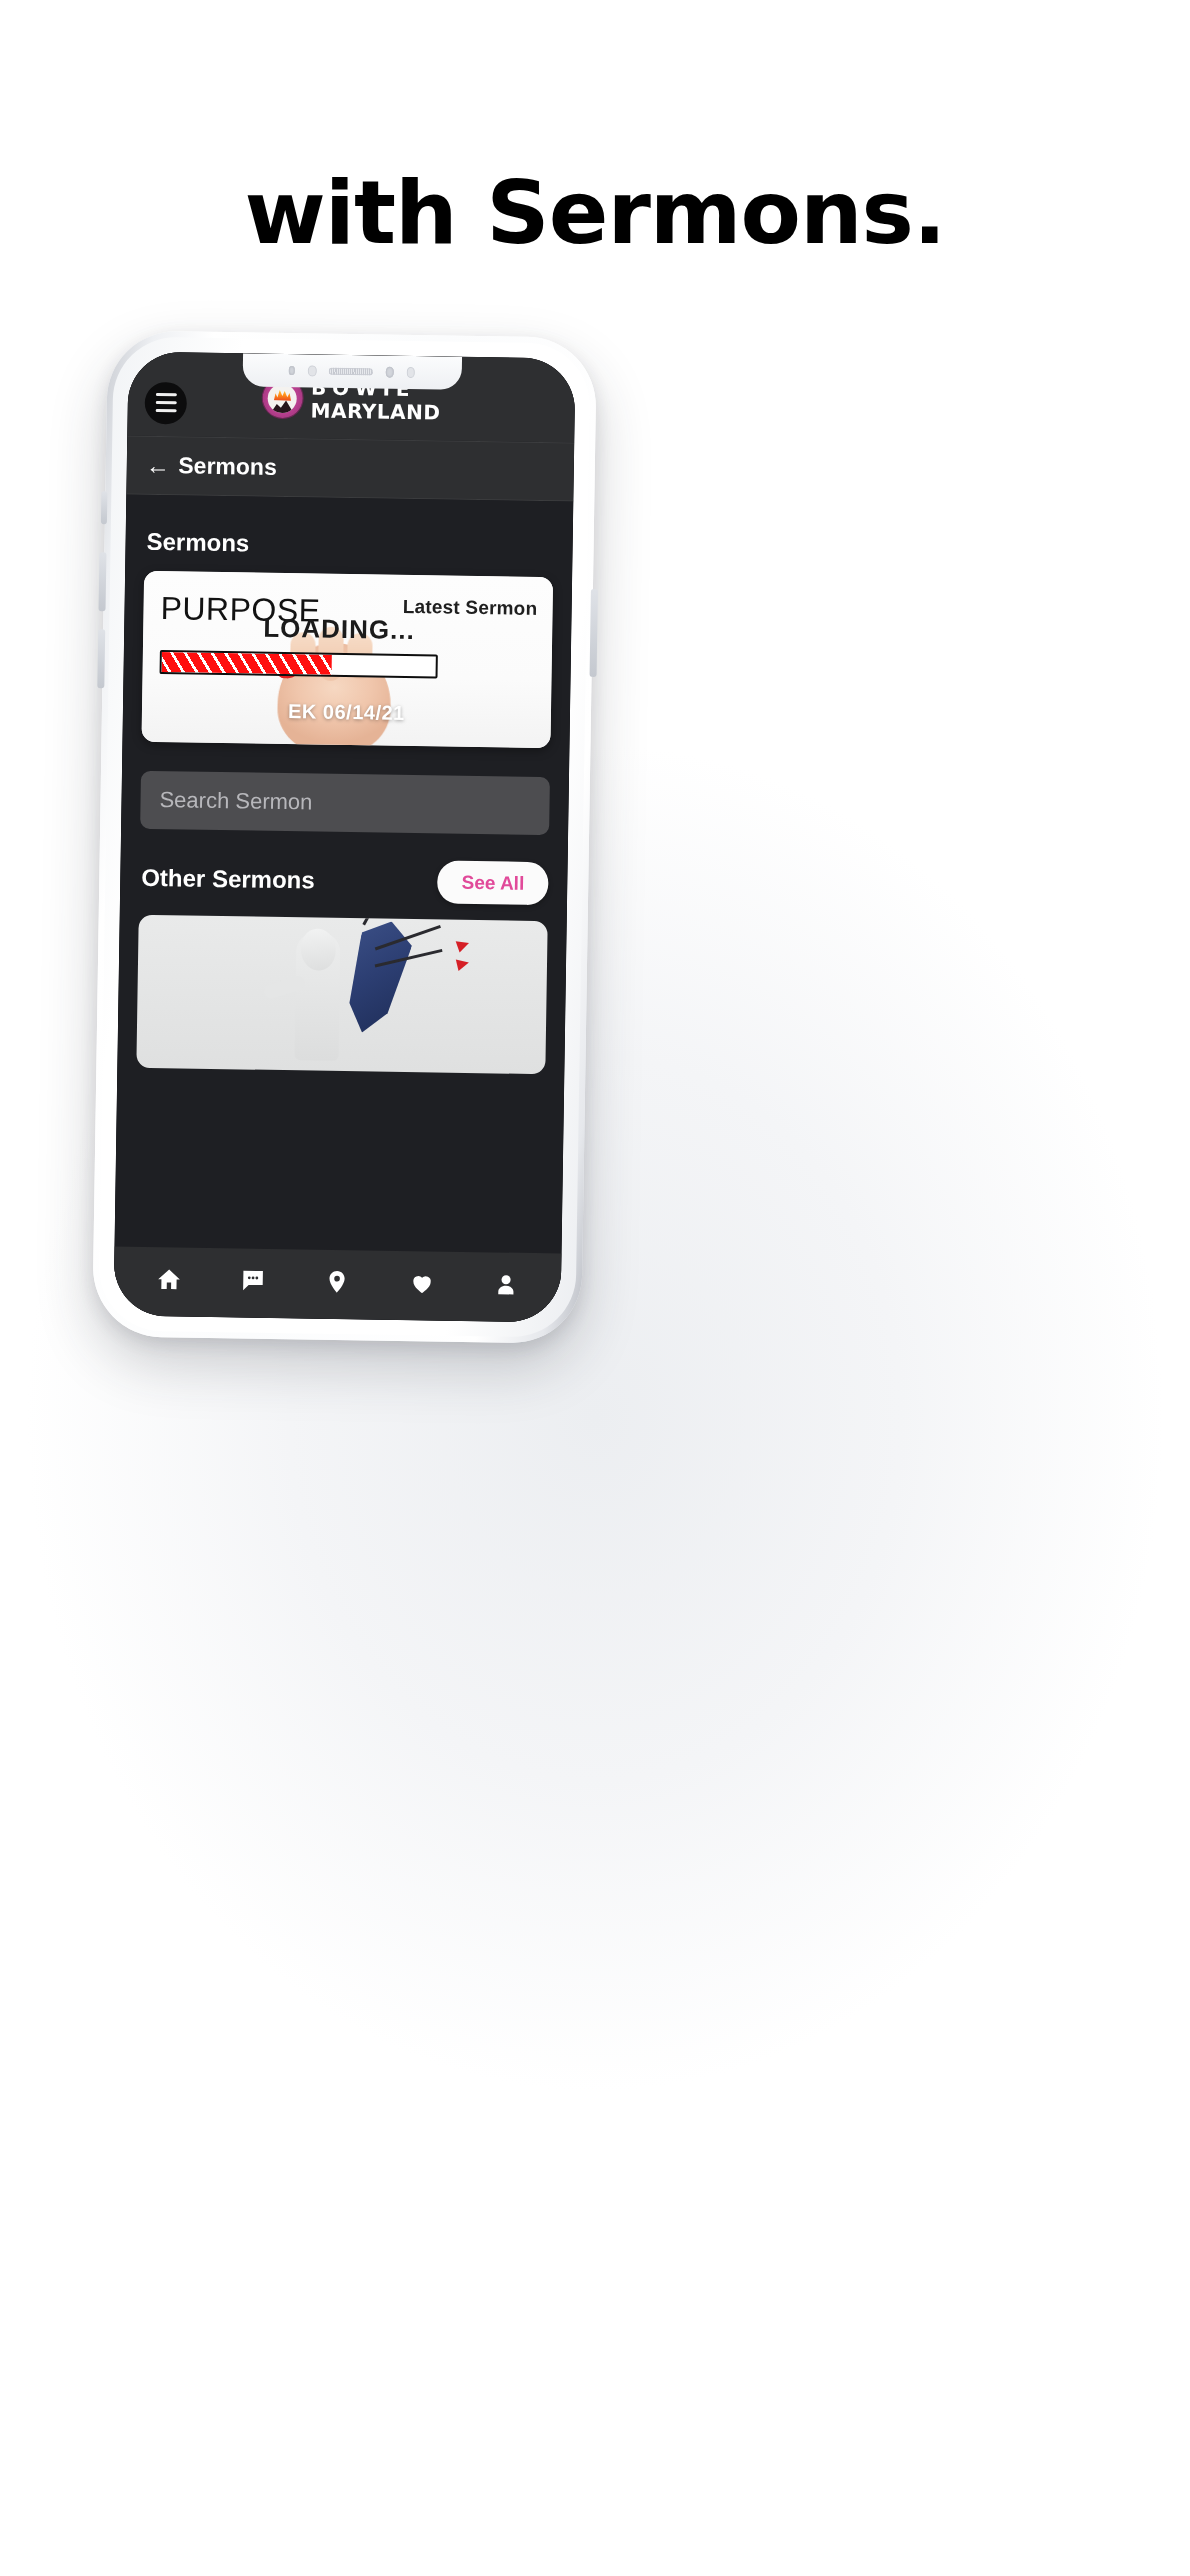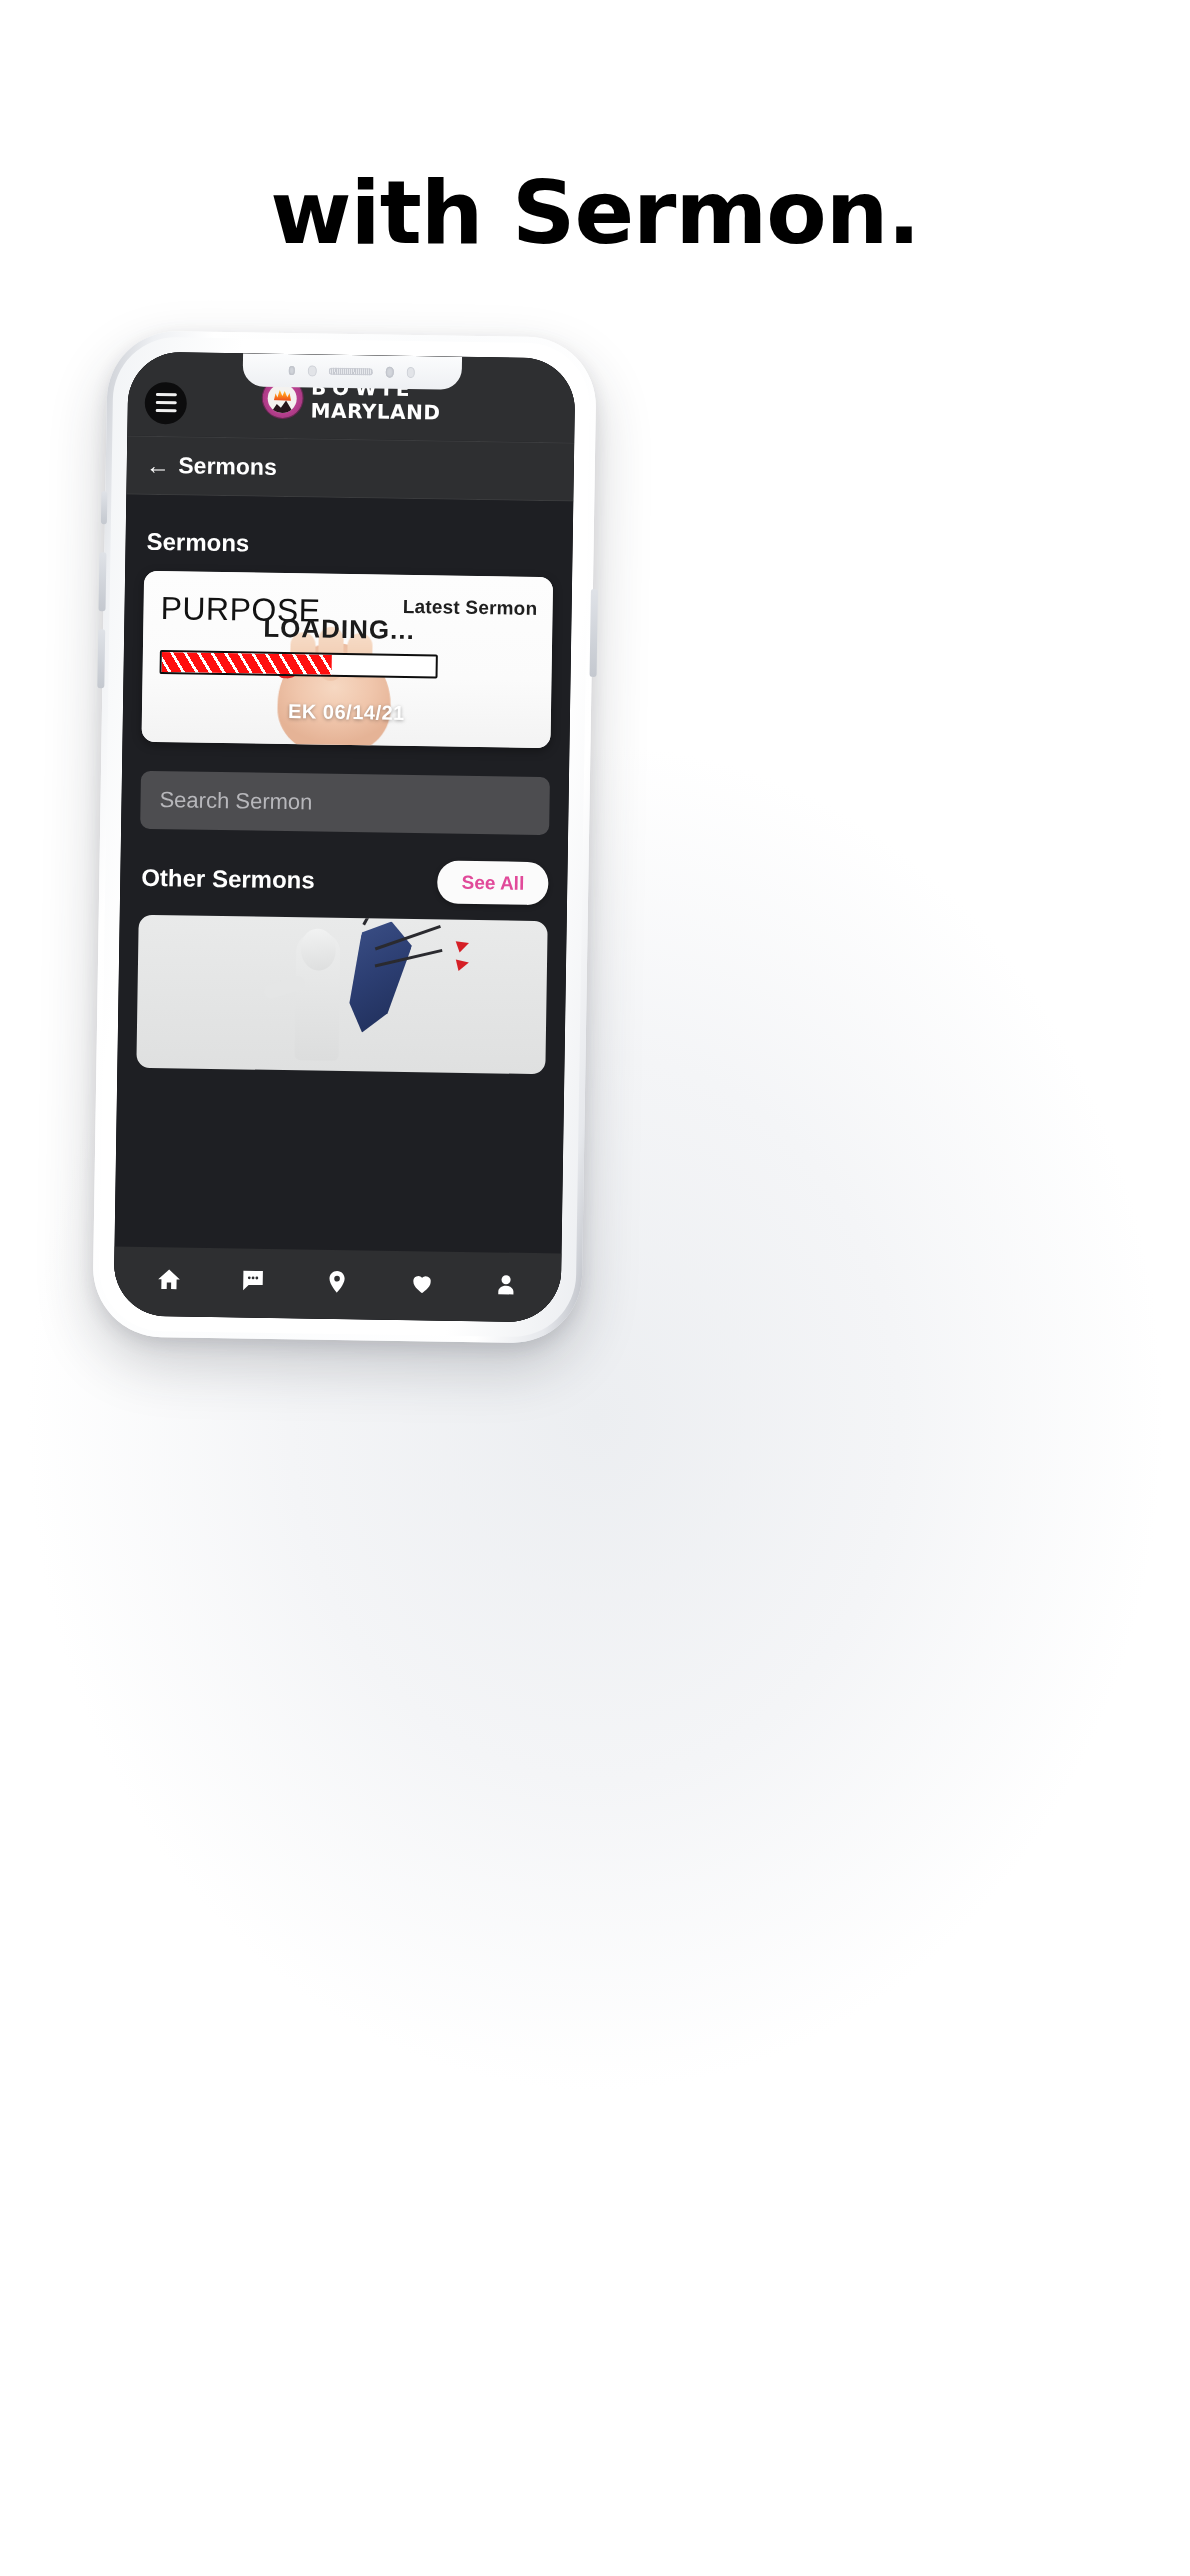--- a/index.html
+++ b/index.html
@@ -415,21 +415,21 @@
   }
   .tabbar .tab { display:flex; align-items:center; justify-content:center; width: 54px; height: 42px; }
   .tabbar svg { width: 26px; height: 26px; fill: #ffffff; }
 </style>
 </head>
 <body>
 
 <div class="bg-wash"></div>
 
 <div class="headline">
-  <span class="l2">with Sermon.</span>
+  <span class="l2">with Sermons.</span>
 </div>
 
 <div class="phone">
   <div class="phone-body"></div>
 
   <div class="btn-side btn-silent"></div>
   <div class="btn-side btn-volup"></div>
   <div class="btn-side btn-voldown"></div>
   <div class="btn-side btn-power"></div>
 

